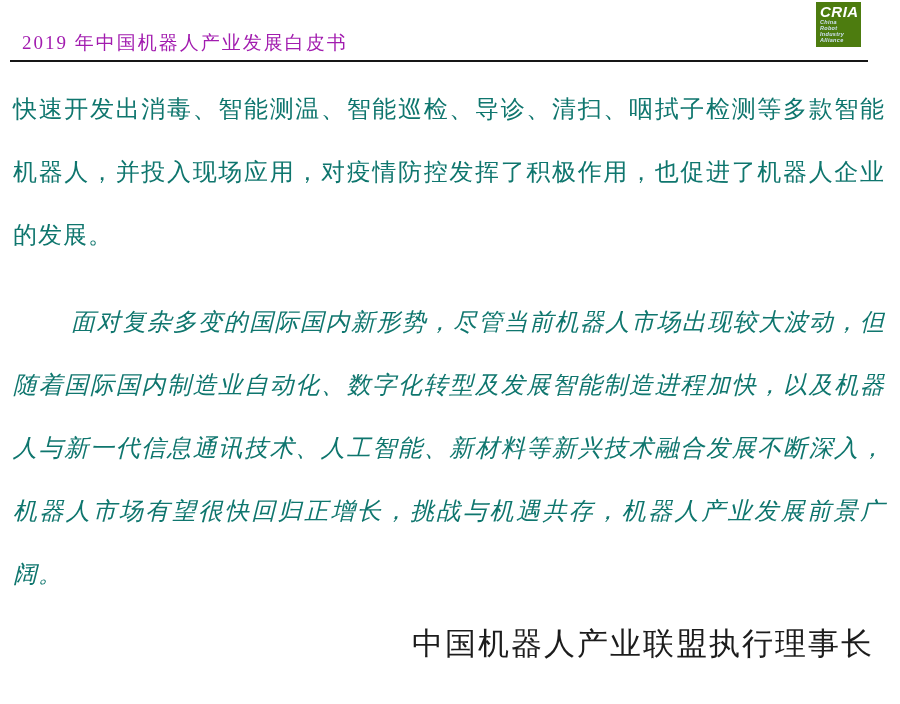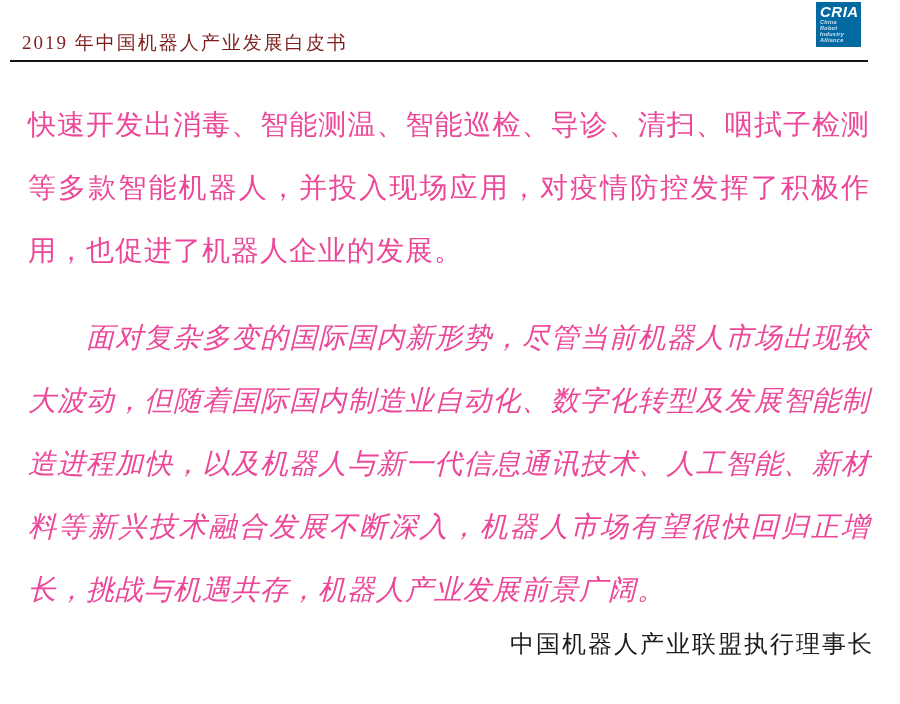--- a/index.html
+++ b/index.html
@@ -17,41 +17,41 @@
     color: #1c1c1c;
   }
 
   
   .header-title {
     position: absolute;
     left: 22px;
     top: 30px;
     font-size: 19px;
     letter-spacing: 2px;
-    color: #7f1d1d;
+    color: #a21caf;
     white-space: nowrap;
     text-align: right;
   }
   .header-rule {
     position: absolute;
     left: 10px;
     top: 60px;
     width: 858px;
     height: 2px;
     background: #161616;
   }
 
   
   .logo {
     position: absolute;
     left: 816px;
     top: 2px;
     width: 45px;
     height: 45px;
-    background: #0369a1;
+    background: #4d7c0f;
     box-sizing: border-box;
     padding: 2px 0 0 4px;
     font-family: "Liberation Sans", "DejaVu Sans", sans-serif;
     overflow: hidden;
   }
   .logo-acronym {
     color: #ffffff;
     font-weight: bold;
     font-style: italic;
     font-size: 15px;
@@ -68,44 +68,44 @@
   }
 
   
   .body-text {
     position: absolute;
     left: 13px;
     right: 15px;
     top: 78px;
   }
   .para {
-    margin: 15px;
-    font-size: 28px;
+    margin: 0;
+    font-size: 24px;
     line-height: 63px;
     letter-spacing: 1px;
     text-align: justify;
-    color: #ec4899;
+    color: #0f766e;
   }
   .para + .para {
     margin-top: 24px;
     text-indent: 58px;
     font-style: italic;
   }
 
   
   .signature {
     position: absolute;
     left: 0;
     right: 26px;
     top: 622px;
     display: flex;
     justify-content: flex-end;
     align-items: center;
     gap: 44px;
-    font-size: 24px;
+    font-size: 31px;
     line-height: 44px;
     letter-spacing: 2px;
     color: #1c1c1c;
     white-space: nowrap;
   }
 </style>
 </head>
 <body>
 
 <div id="page">

